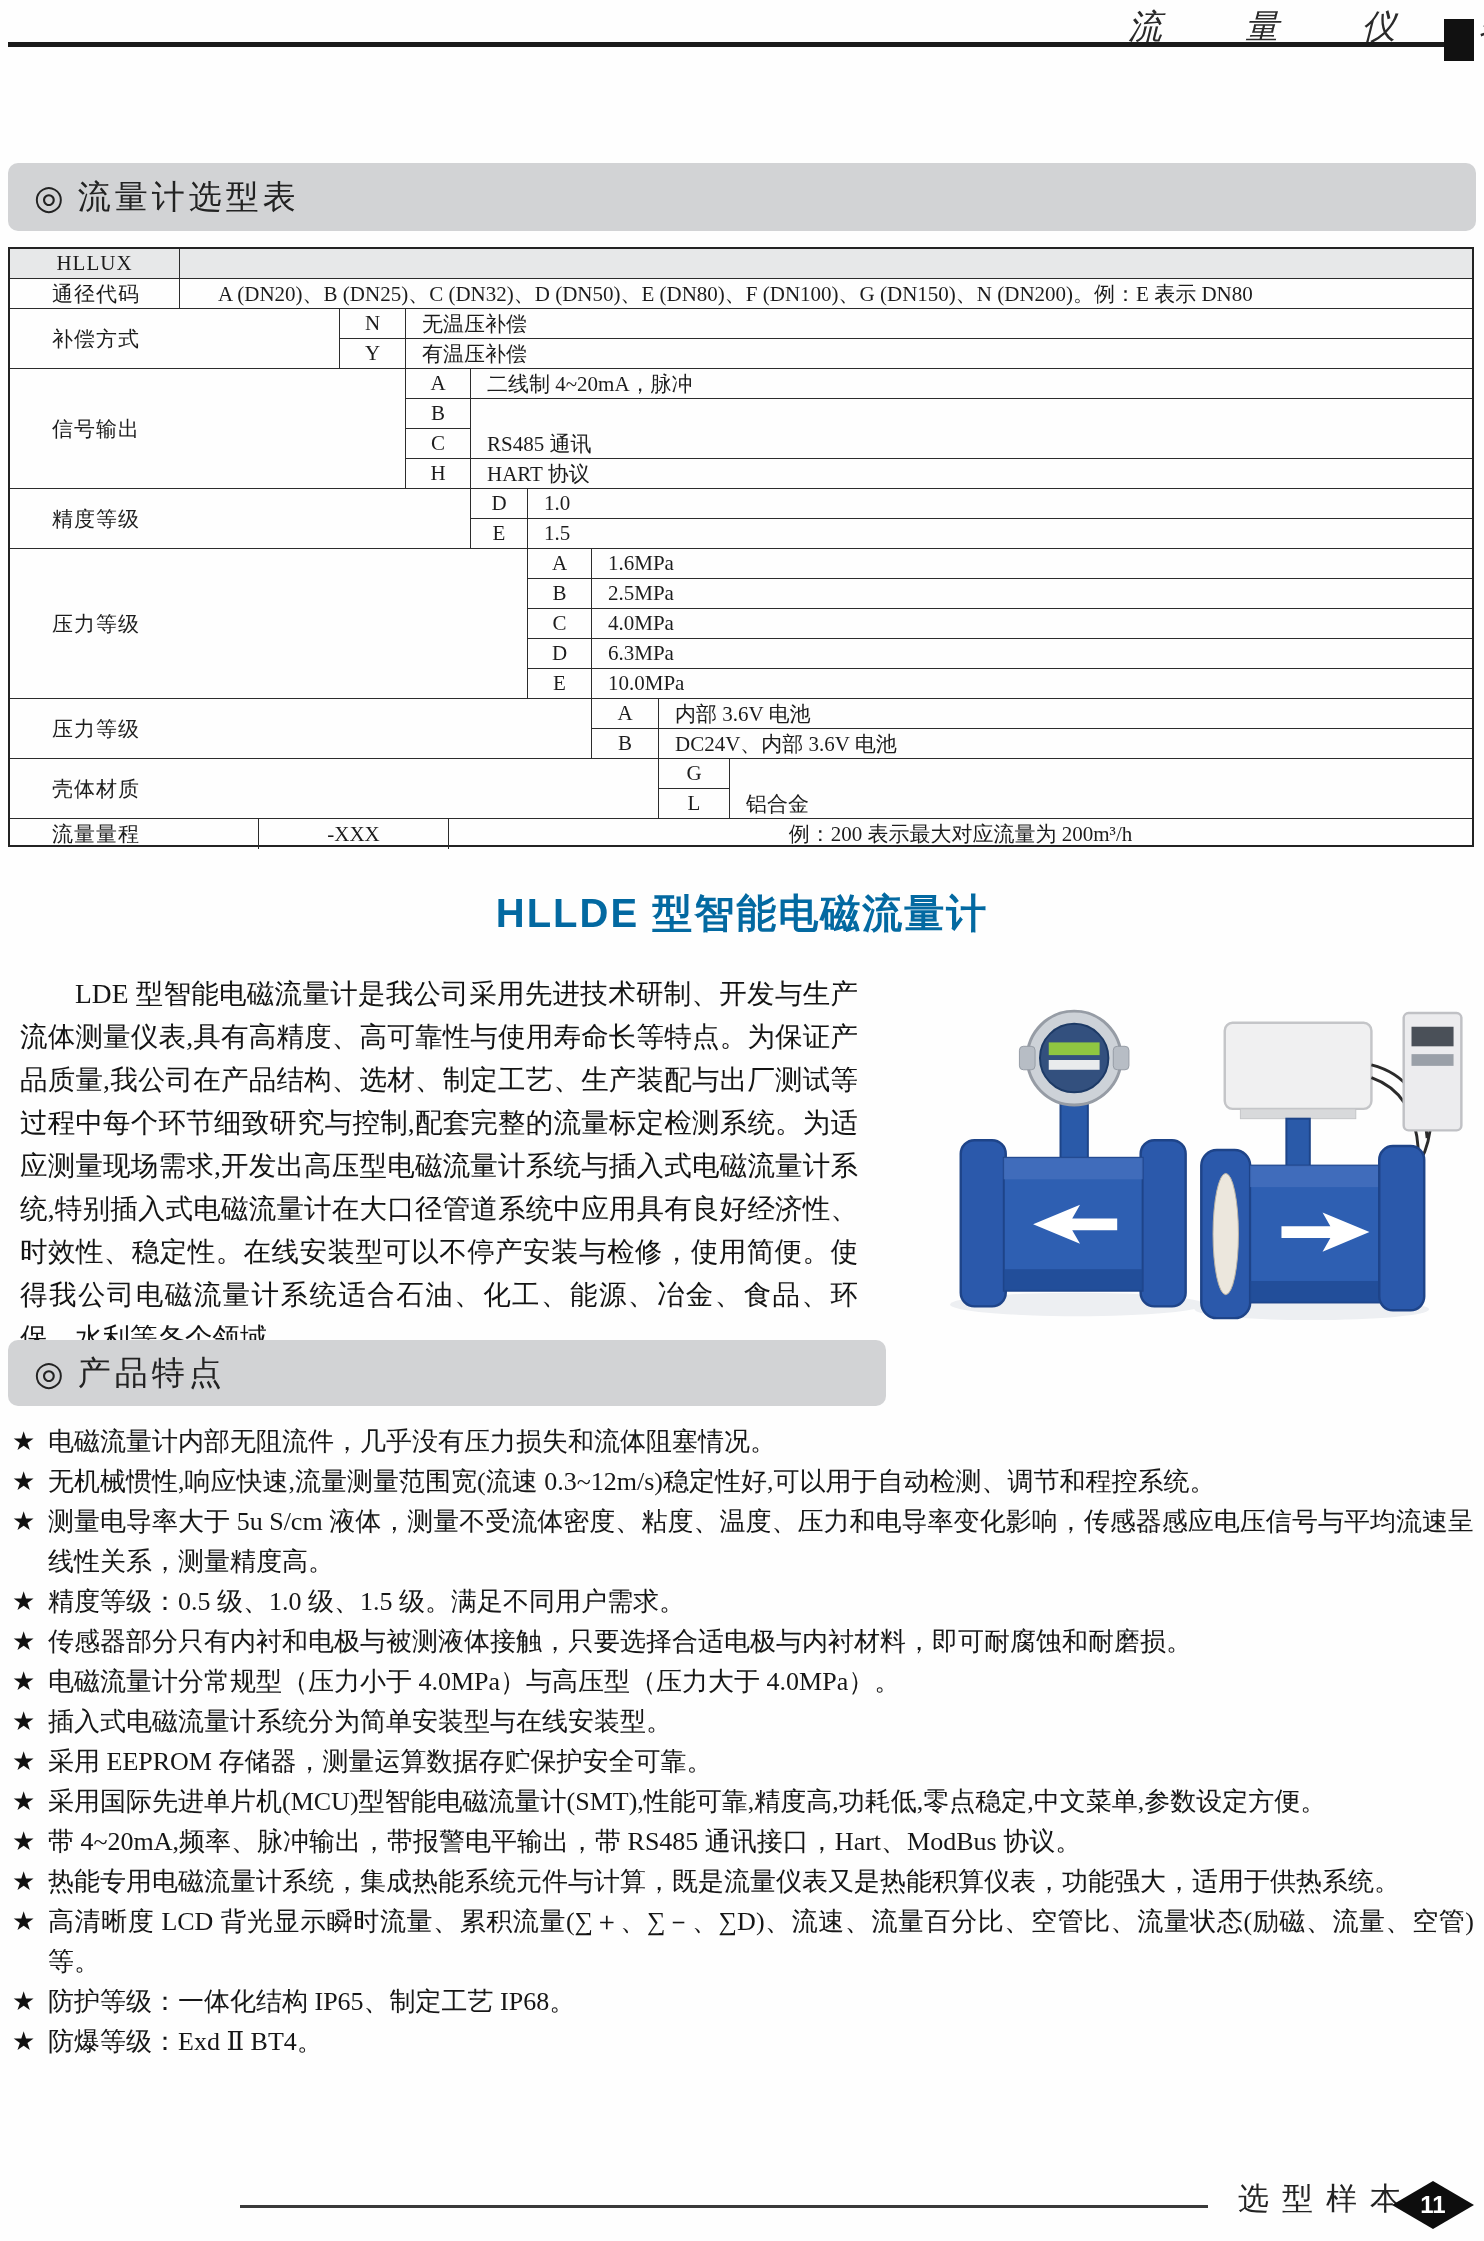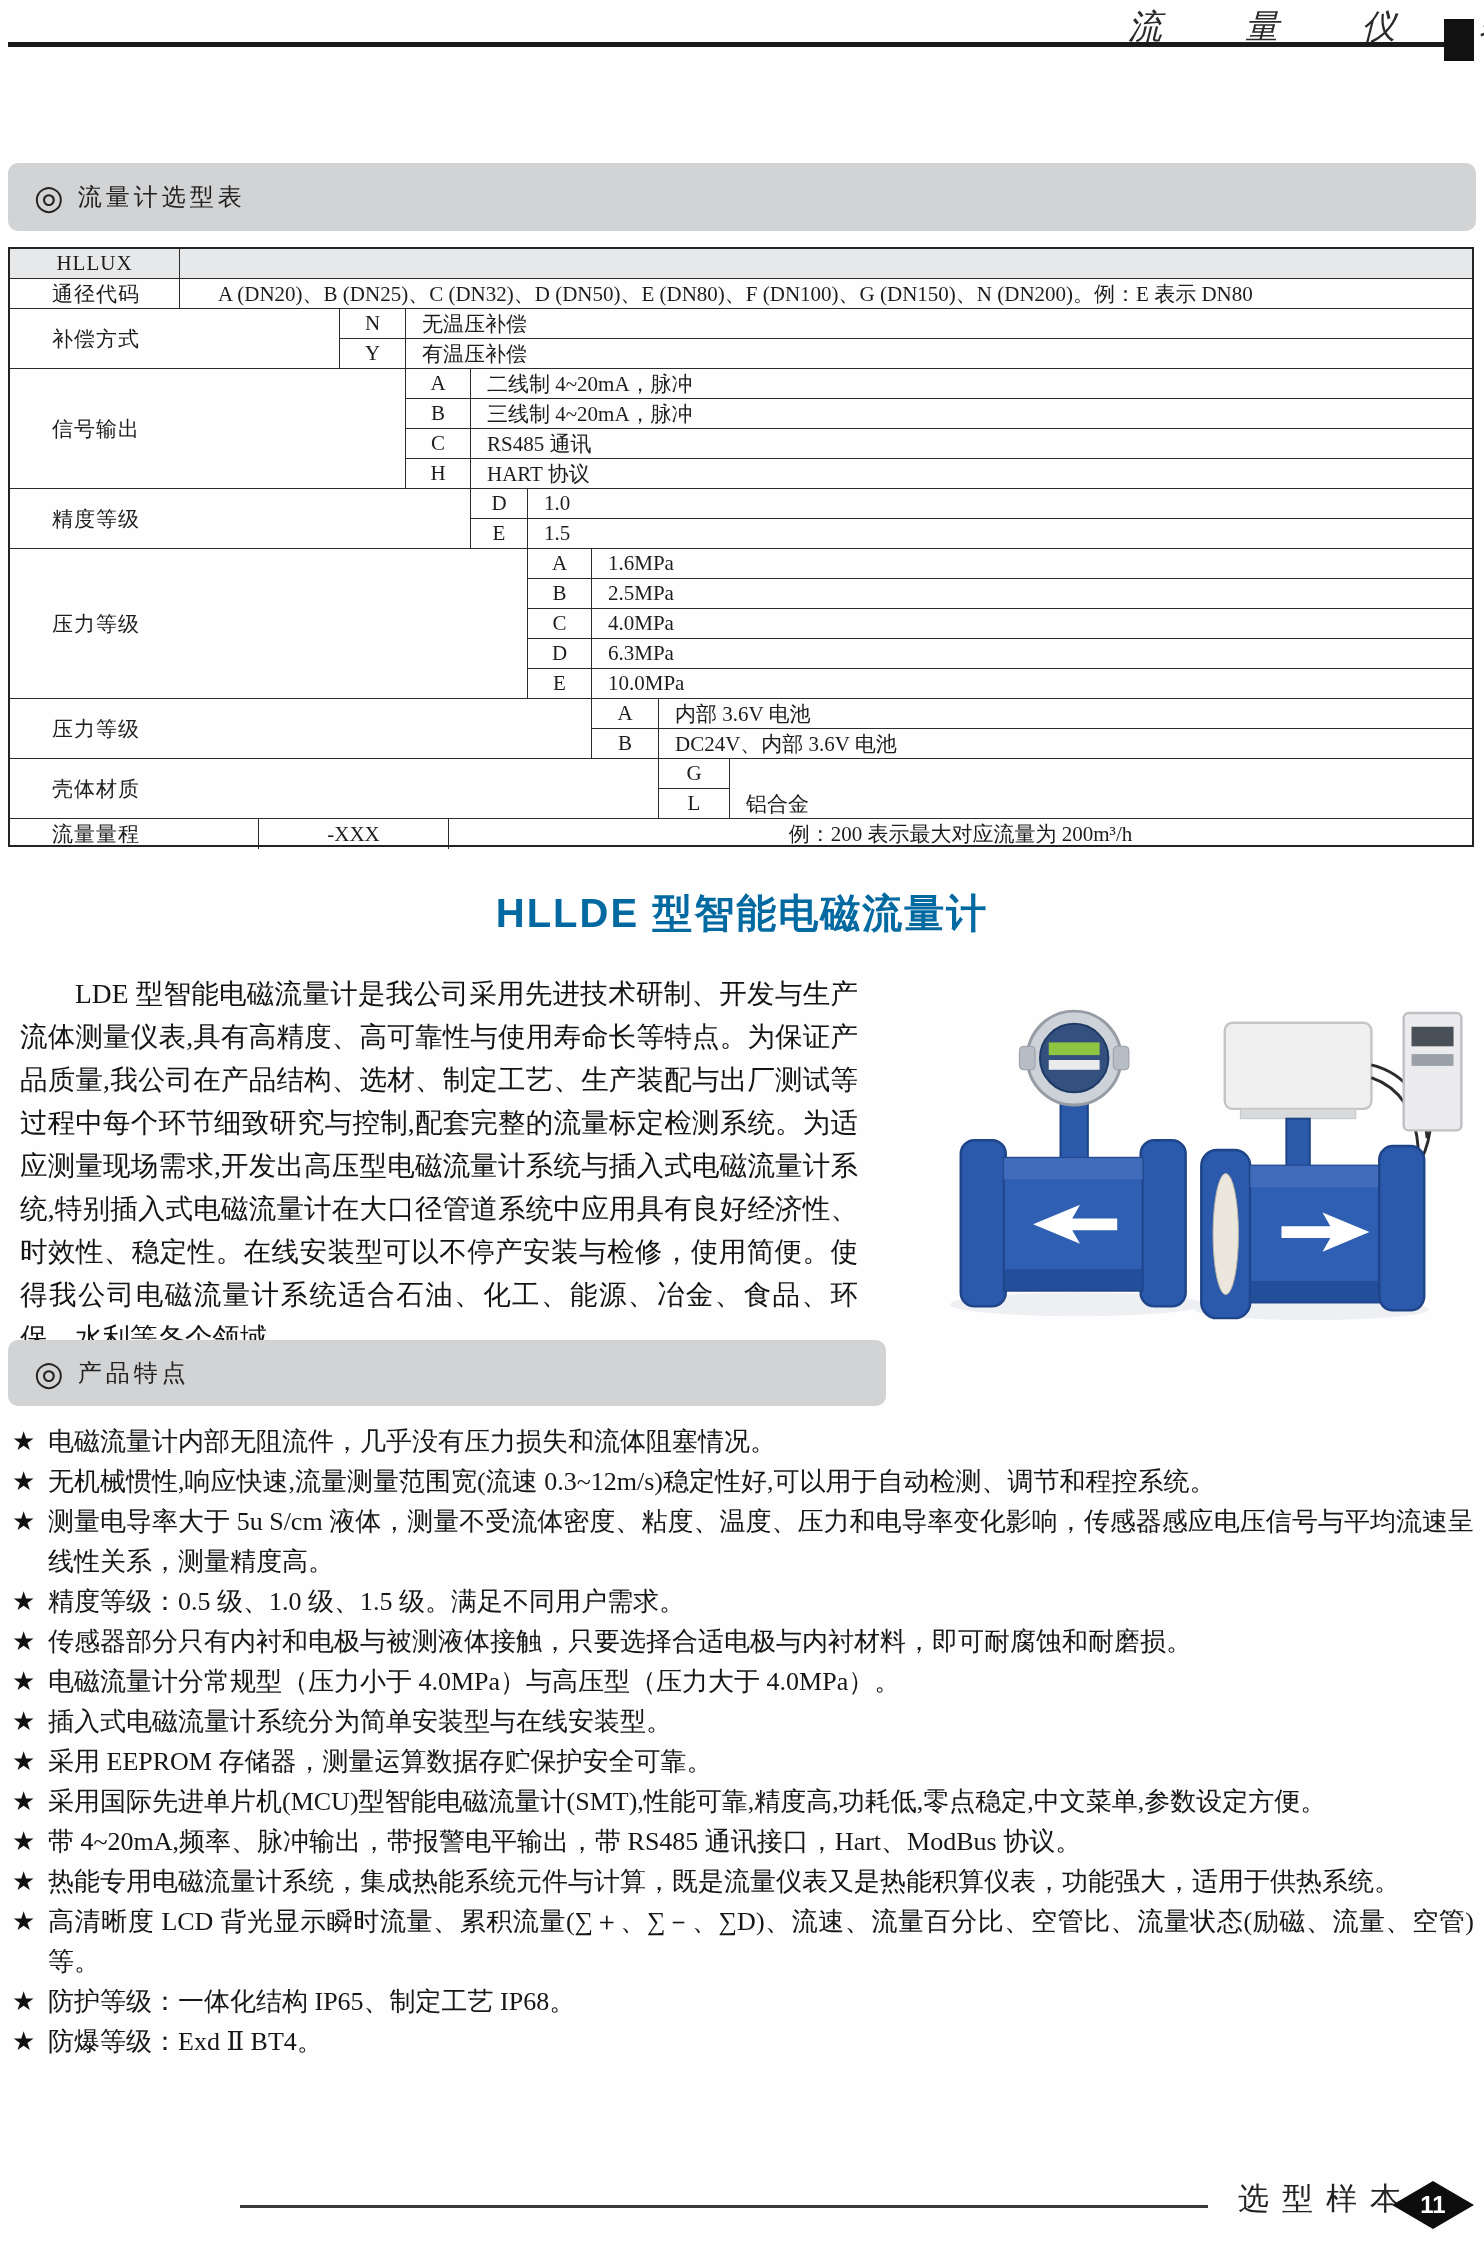--- a/index.html
+++ b/index.html
@@ -10,21 +10,21 @@
   .hdr-title{position:absolute;top:4px;left:1128px;width:300px;font-size:34px;
              font-style:italic;letter-spacing:36px;color:#2a2a2a;white-space:nowrap;
              font-family:"DejaVu Serif",serif;}
   .hdr-line{position:absolute;top:42px;left:8px;width:1440px;height:5px;background:#1b1b1b;}
   .hdr-square{position:absolute;top:19px;left:1444px;width:30px;height:42px;background:#111;}
 
   
   .banner{position:absolute;background:#d2d3d5;border-radius:10px;display:flex;align-items:center;
           font-family:"Liberation Sans","DejaVu Sans",sans-serif;color:#222;}
   .banner .icon{font-size:34px;margin:0 14px 0 26px;line-height:1;}
-  .banner .txt{font-size:24px;letter-spacing:4px;}
+  .banner .txt{font-size:33px;letter-spacing:4px;}
   #banner-selection{top:163px;left:8px;width:1468px;height:68px;}
   #banner-features{top:1340px;left:8px;width:878px;height:66px;}
 
   
   .sel-table{position:absolute;top:247px;left:8px;width:1466px;height:600px;
              display:grid;box-sizing:border-box;
              grid-template-columns:170px 79px 81px 66px 43px 22px 57px 64px 67px 71px 1fr;
              grid-template-rows:repeat(20,30px);
              border:2.5px solid #232323;}
   .sel-table > div{box-sizing:border-box;border-right:1.5px solid #2c2c2c;border-bottom:1.5px solid #2c2c2c;
@@ -88,21 +88,20 @@
     <div class="lab" style="grid-area:3/1/5/4">补偿方式</div>
     <div class="code" style="grid-area:3/4/4/5">N</div>
     <div class="desc end" style="grid-area:3/5/4/12">无温压补偿</div>
     <div class="code" style="grid-area:4/4/5/5">Y</div>
     <div class="desc end" style="grid-area:4/5/5/12">有温压补偿</div>
 
     <div class="lab" style="grid-area:5/1/9/5">信号输出</div>
     <div class="code" style="grid-area:5/5/6/7">A</div>
     <div class="desc end" style="grid-area:5/7/6/12">二线制 4~20mA，脉冲</div>
     <div class="code" style="grid-area:6/5/7/7">B</div>
-    <div class="desc end" style="grid-area:6/7/7/12">三线制 4~20mA，脉冲</div>
     <div class="code" style="grid-area:7/5/8/7">C</div>
     <div class="desc end" style="grid-area:7/7/8/12">RS485 通讯</div>
     <div class="code" style="grid-area:8/5/9/7">H</div>
     <div class="desc end" style="grid-area:8/7/9/12">HART 协议</div>
 
     <div class="lab" style="grid-area:9/1/11/7">精度等级</div>
     <div class="code" style="grid-area:9/7/10/8">D</div>
     <div class="desc end" style="grid-area:9/8/10/12">1.0</div>
     <div class="code" style="grid-area:10/7/11/8">E</div>
     <div class="desc end" style="grid-area:10/8/11/12">1.5</div>

